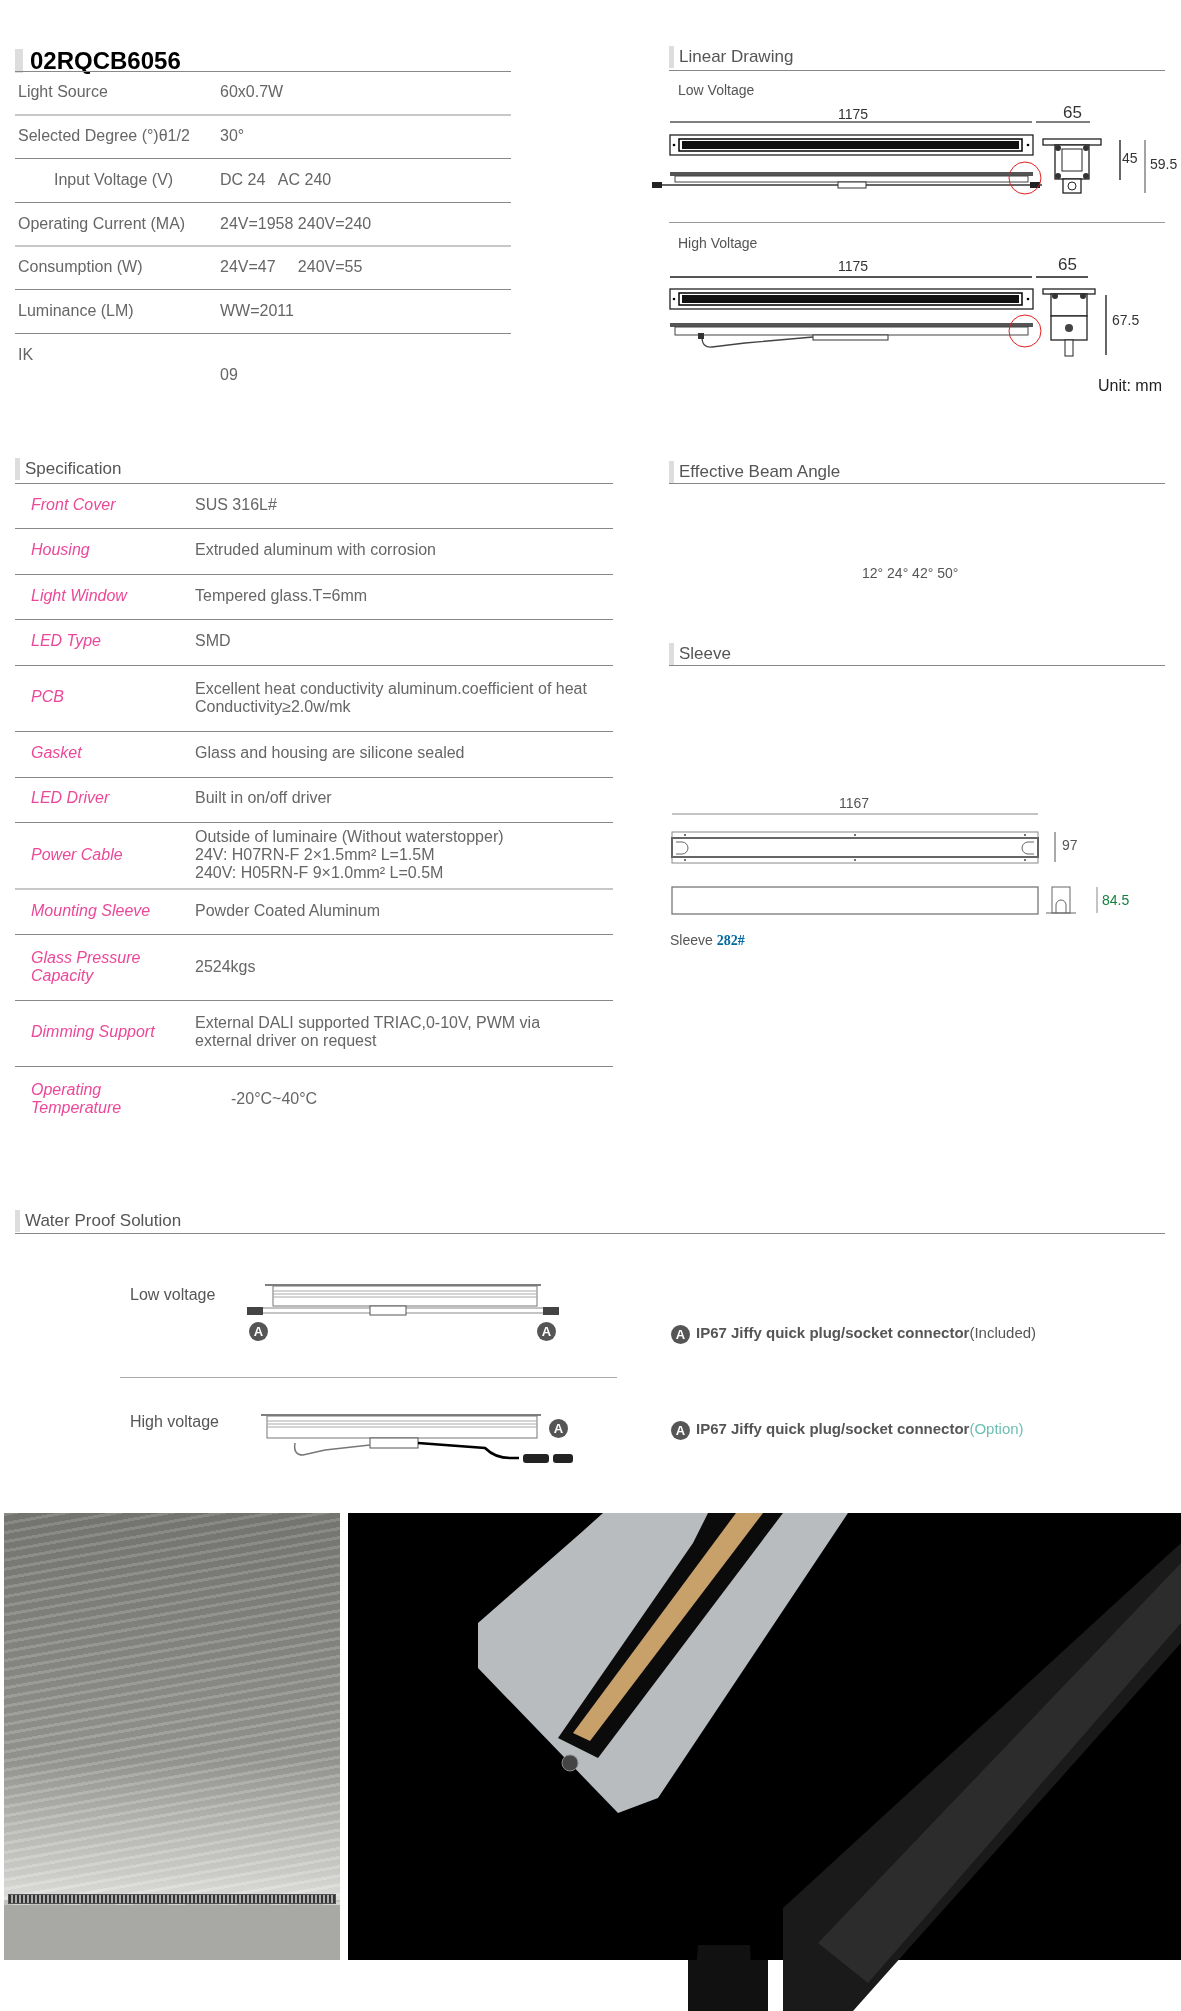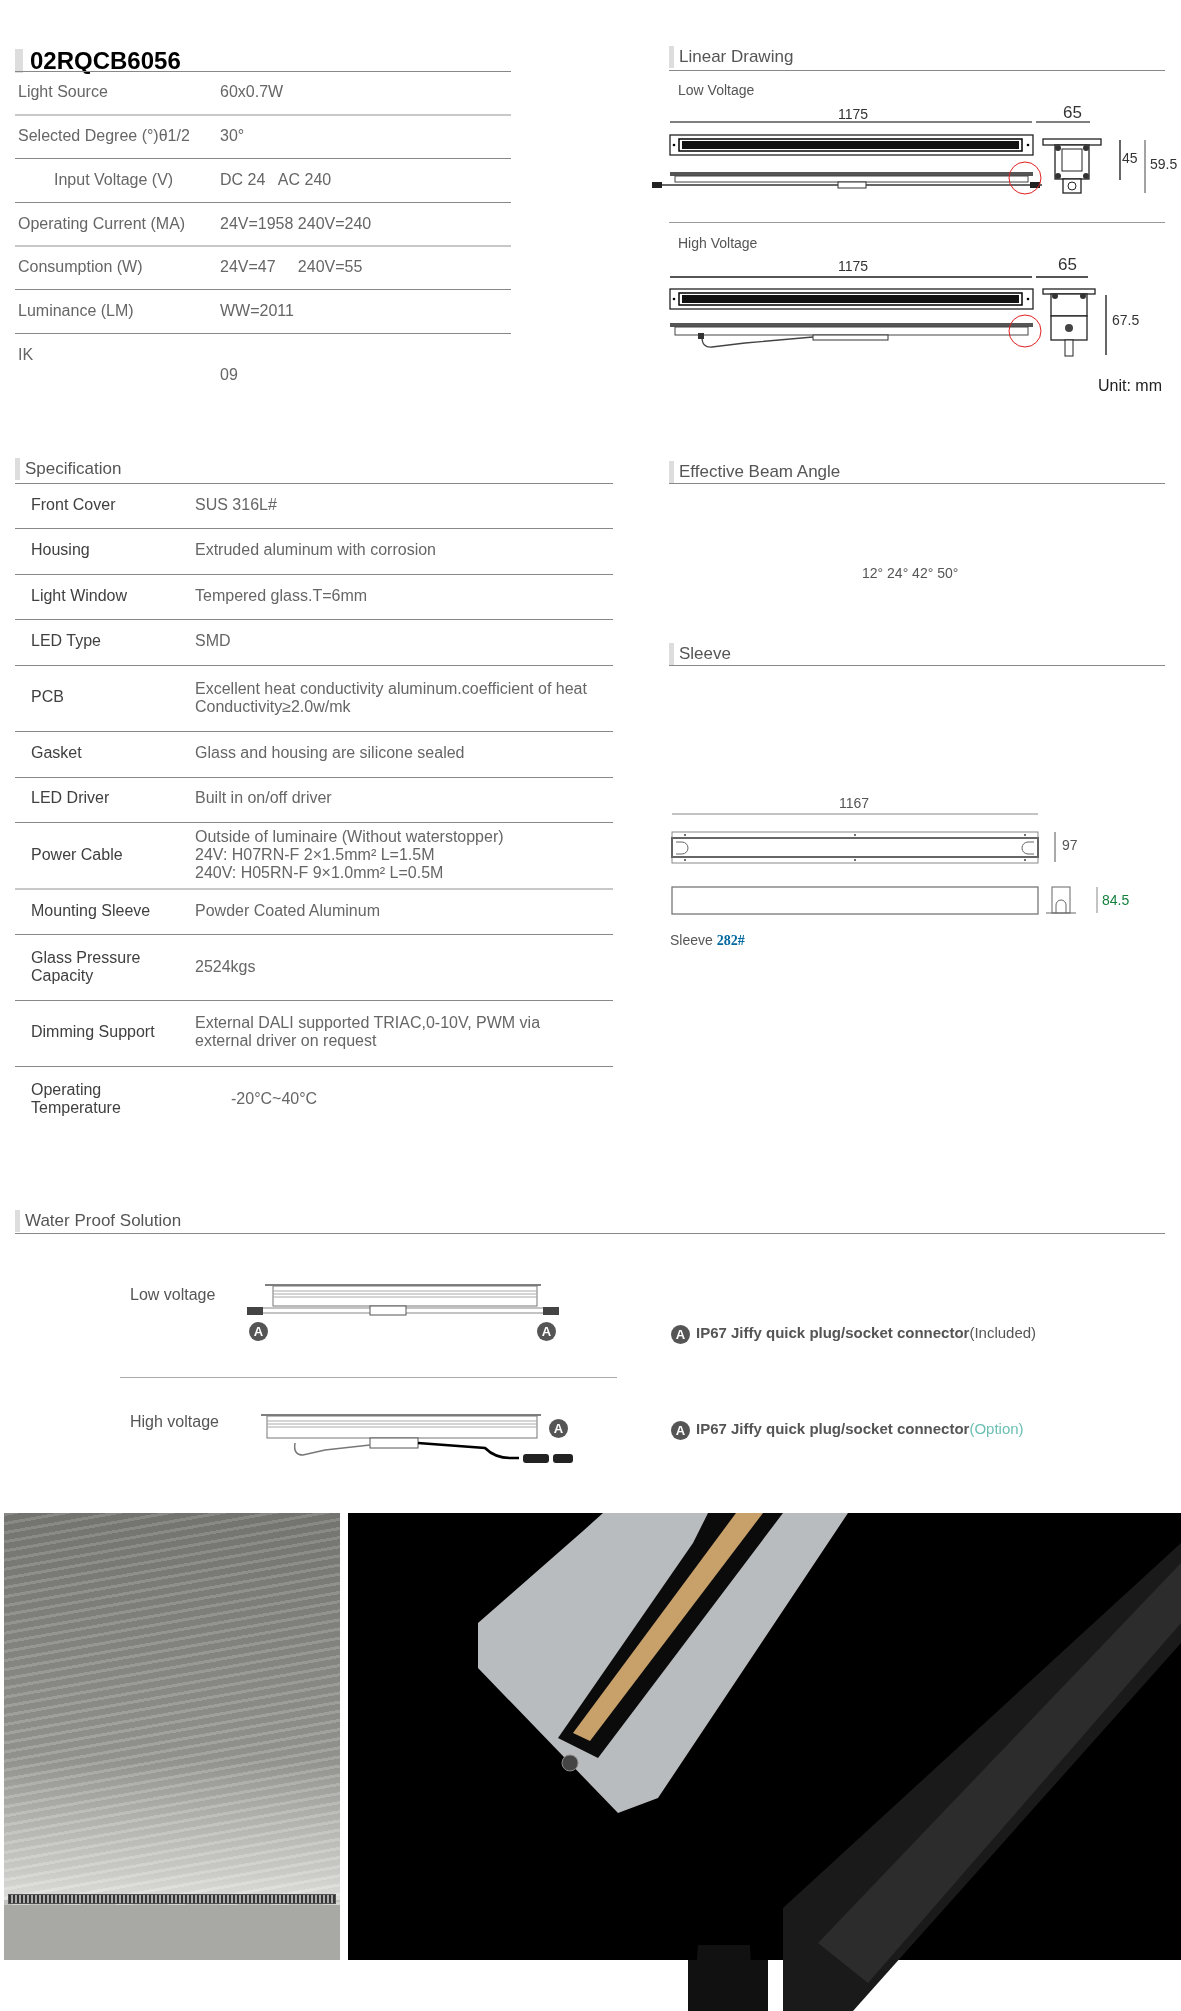--- a/index.html
+++ b/index.html
@@ -4,21 +4,21 @@
 <style>
   * { box-sizing: border-box; margin: 0; padding: 0; }
   body { width: 1181px; height: 2011px; background: #fff; font-family: "Liberation Sans", sans-serif; color: #555; position: relative; overflow: hidden; }
   .abs { position: absolute; }
   .sec-title { position: absolute; font-size: 17px; color: #555; border-left: 5px solid #ddd; padding-left: 5px; line-height: 22px; }
   .sec-line { position: absolute; height: 1px; background: #888; }
   .row-line { position: absolute; height: 1px; background: #888; }
   .row-line.light { height: 2px; background: #c8c8c8; }
   .lbl { position: absolute; font-size: 16px; color: #666; line-height: 18px; }
   .val { position: absolute; font-size: 16px; color: #666; line-height: 18px; }
-  .s-lbl { position: absolute; font-size: 16px; color: #404040; line-height: 18px; }
+  .s-lbl { position: absolute; font-size: 16px; color: #ec4899; line-height: 18px; font-style: italic; }
   .s-val { position: absolute; font-size: 16px; color: #666; line-height: 18px; text-align: center; }
   .small { font-size: 14px; color: #555; }
   .dim { position: absolute; font-size: 14px; color: #333; }
   .badge { display: inline-block; width: 19px; height: 19px; border-radius: 50%; background: #555; color: #fff; font-size: 13px; font-weight: bold; text-align: center; line-height: 19px; }
   .conn { position: absolute; font-size: 15px; color: #555; }
   .conn b { color: #555; }
   .opt { color: #6cbfb3; }
   .photo { position: absolute; overflow: hidden; }
 </style>
 </head>

